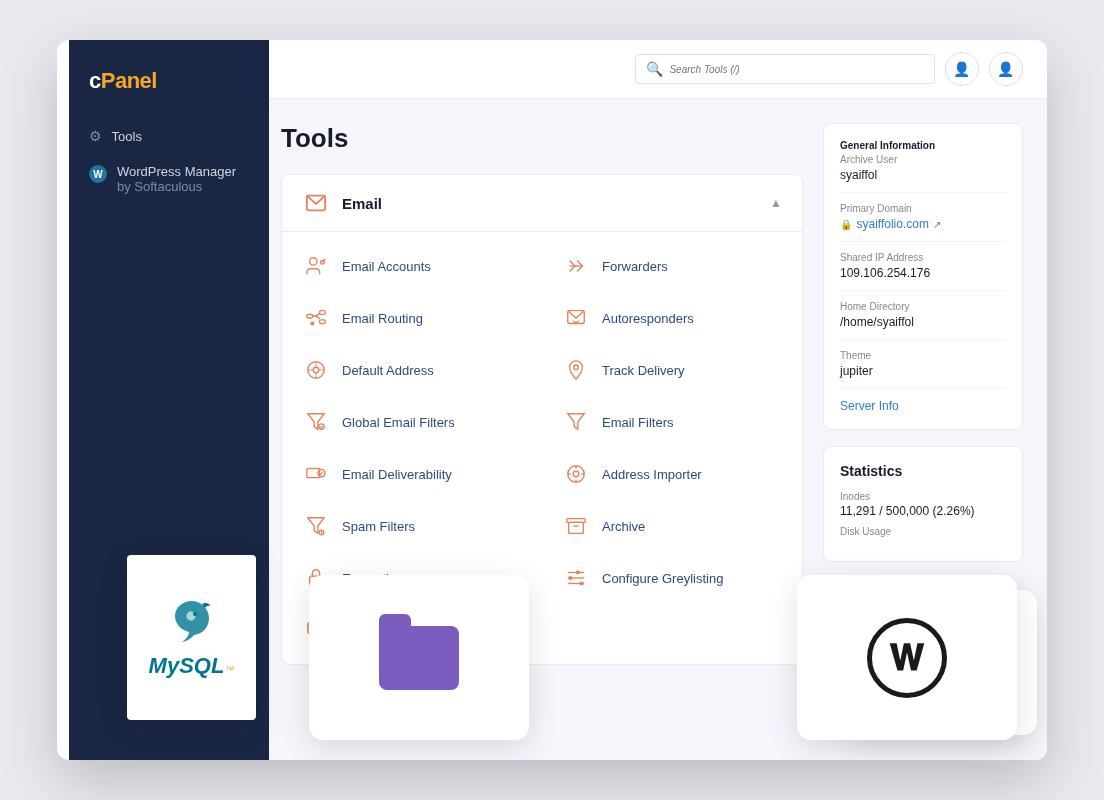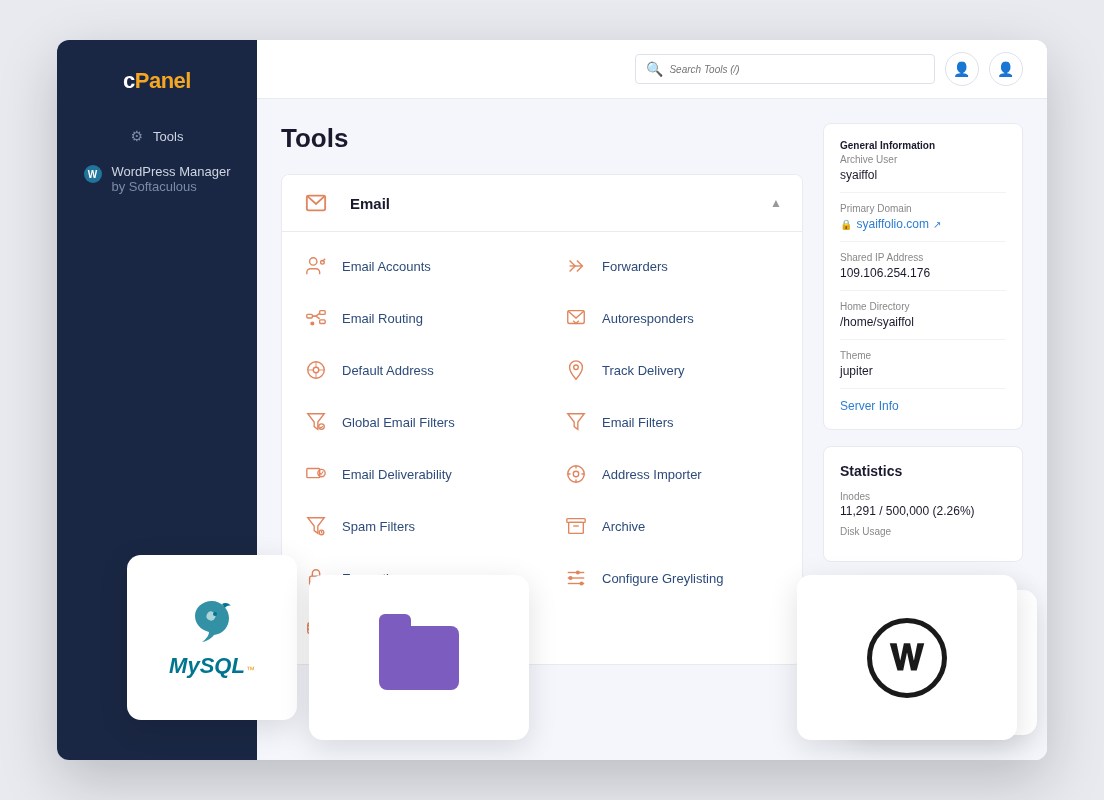--- a/index.html
+++ b/index.html
@@ -23,29 +23,28 @@
       display: flex;
       flex-direction: column;
       overflow: hidden;
       position: relative;
     }
 
     
     .sidebar {
       position: absolute;
       top: 0;
-      left: 0;
+      left: 12px;
       width: 200px;
       height: 100%;
       background: #1a2744;
       display: flex;
       flex-direction: column;
       padding: 16px 0;
       z-index: 10;
-      align-items: center;
     }
 
     .cpanel-logo {
       padding: 12px 20px 24px;
       color: #fff;
       font-size: 22px;
       font-weight: 700;
       letter-spacing: -0.5px;
     }
 
@@ -185,21 +184,21 @@
       justify-content: space-between;
       padding: 14px 20px;
       background: #fff;
       border-bottom: 1px solid #e8eaf0;
       cursor: pointer;
     }
 
     .section-header-left {
       display: flex;
       align-items: center;
-      gap: 20px;
+      gap: 12px;
     }
 
     .section-title {
       font-size: 15px;
       font-weight: 600;
       color: #1a1a2e;
     }
 
     .chevron-up {
       color: #999;
@@ -320,24 +319,24 @@
     }
 
     .stat-label { font-size: 10px; color: #888; margin-bottom: 2px; }
     .stat-value { font-size: 12px; color: #1a1a2e; }
 
     
     .floating-mysql {
       position: absolute;
       left: 70px;
       bottom: 40px;
-      width: 170px;
+      width: 129px;
       height: 165px;
       background: #fff;
-      border-radius: 14px;
+      border-radius: 4px;
       box-shadow: 0 8px 30px rgba(0,0,0,0.12);
       display: flex;
       flex-direction: column;
       align-items: center;
       justify-content: center;
       z-index: 20;
     }
 
     .mysql-text {
       display: flex;

